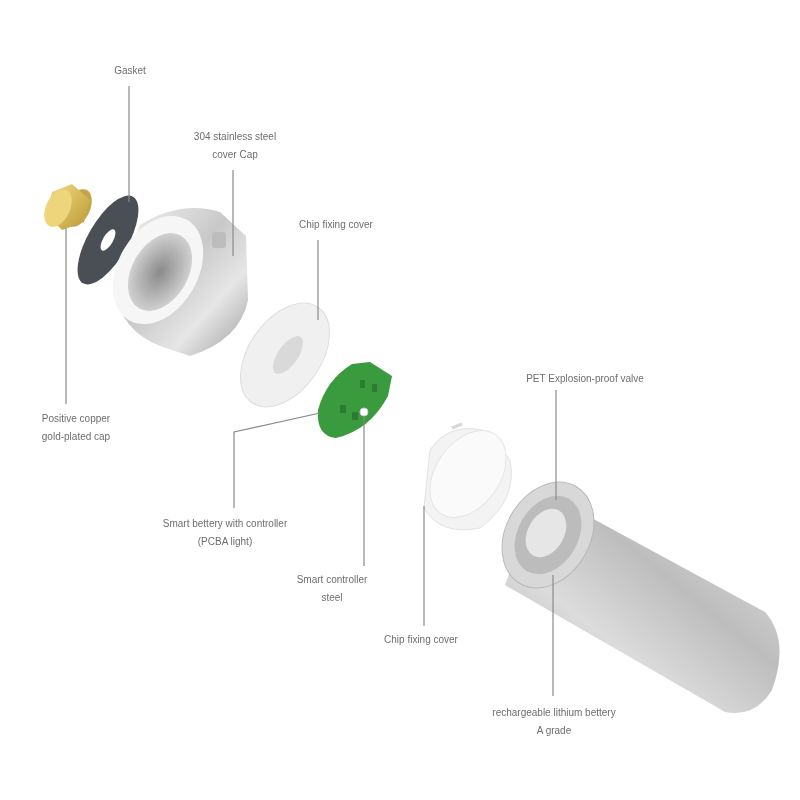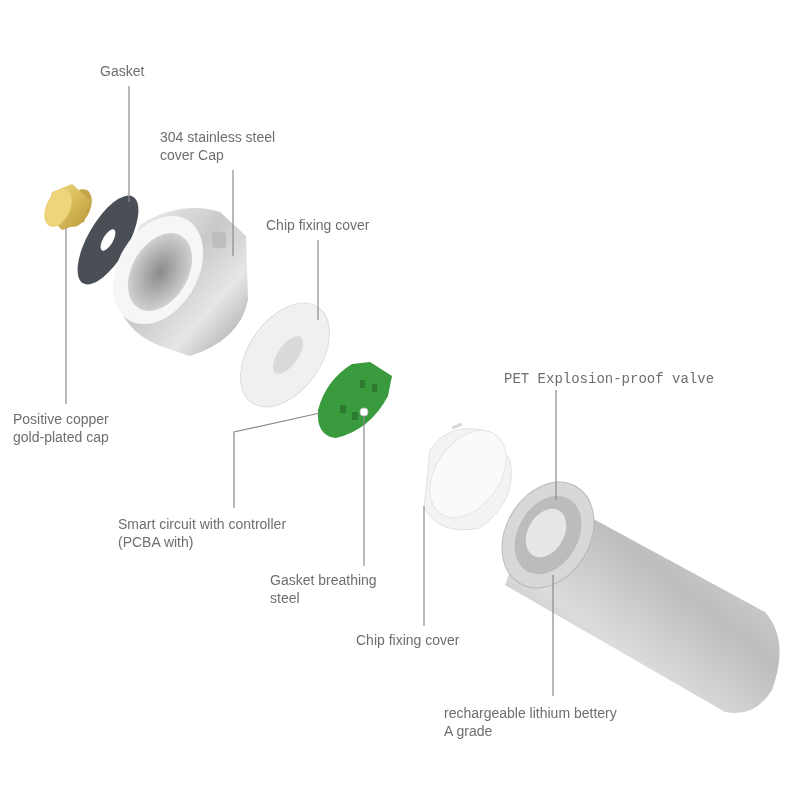--- a/index.html
+++ b/index.html
@@ -1,20 +1,20 @@
 <!DOCTYPE html>
 <html><head>
   <meta charset="utf-8">
   <style>
     html, body { margin: 0; padding: 0; background: #ffffff; }
     body { width: 800px; height: 800px; position: relative; overflow: hidden;
            font-family: "Liberation Sans", "DejaVu Sans", sans-serif; }
     .canvas { position: absolute; left: 0; top: 0; width: 800px; height: 800px; }
-    .label { position: absolute; color: #6e6e6e; font-size: 14px; line-height: 18px;
-             text-align: left; white-space: nowrap; }
+    .label { position: absolute; color: #6e6e6e; font-size: 10px; line-height: 18px;
+             text-align: center; white-space: nowrap; }
     .label span { display: block; }
   </style>
 </head>
 <body>
 
 <svg class="canvas" viewBox="0 0 800 800" width="800" height="800">
   <defs>
     <linearGradient id="steelG" x1="0" y1="0" x2="1" y2="1">
       <stop offset="0" stop-color="#f4f4f4"></stop>
       <stop offset="0.45" stop-color="#c9c9c9"></stop>
@@ -104,29 +104,29 @@
   <span>304 stainless steel</span>
   <span>cover Cap</span>
 </div>
 <div class="label" style="left:266px; top:216px; width:140px;">
   <span>Chip fixing cover</span>
 </div>
 <div class="label" style="left:13px; top:410px; width:126px;">
   <span>Positive copper</span>
   <span>gold-plated cap</span>
 </div>
-<div class="label" style="left:504px; top:370px; width:200px;font-family:Liberation Mono, monospace;">
+<div class="label" style="left:485px; top:370px; width:200px;">
   <span>PET Explosion-proof valve</span>
 </div>
 <div class="label" style="left:118px; top:515px; width:214px;">
-  <span>Smart circuit with controller</span>
-  <span>(PCBA with)</span>
+  <span>Smart bettery with controller</span>
+  <span>(PCBA light)</span>
 </div>
 <div class="label" style="left:270px; top:571px; width:124px;">
-  <span>Gasket breathing</span>
+  <span>Smart controller</span>
   <span>steel</span>
 </div>
 <div class="label" style="left:356px; top:631px; width:130px;">
   <span>Chip fixing cover</span>
 </div>
 <div class="label" style="left:444px; top:704px; width:220px;">
   <span>rechargeable lithium bettery</span>
   <span>A grade</span>
 </div>
 

